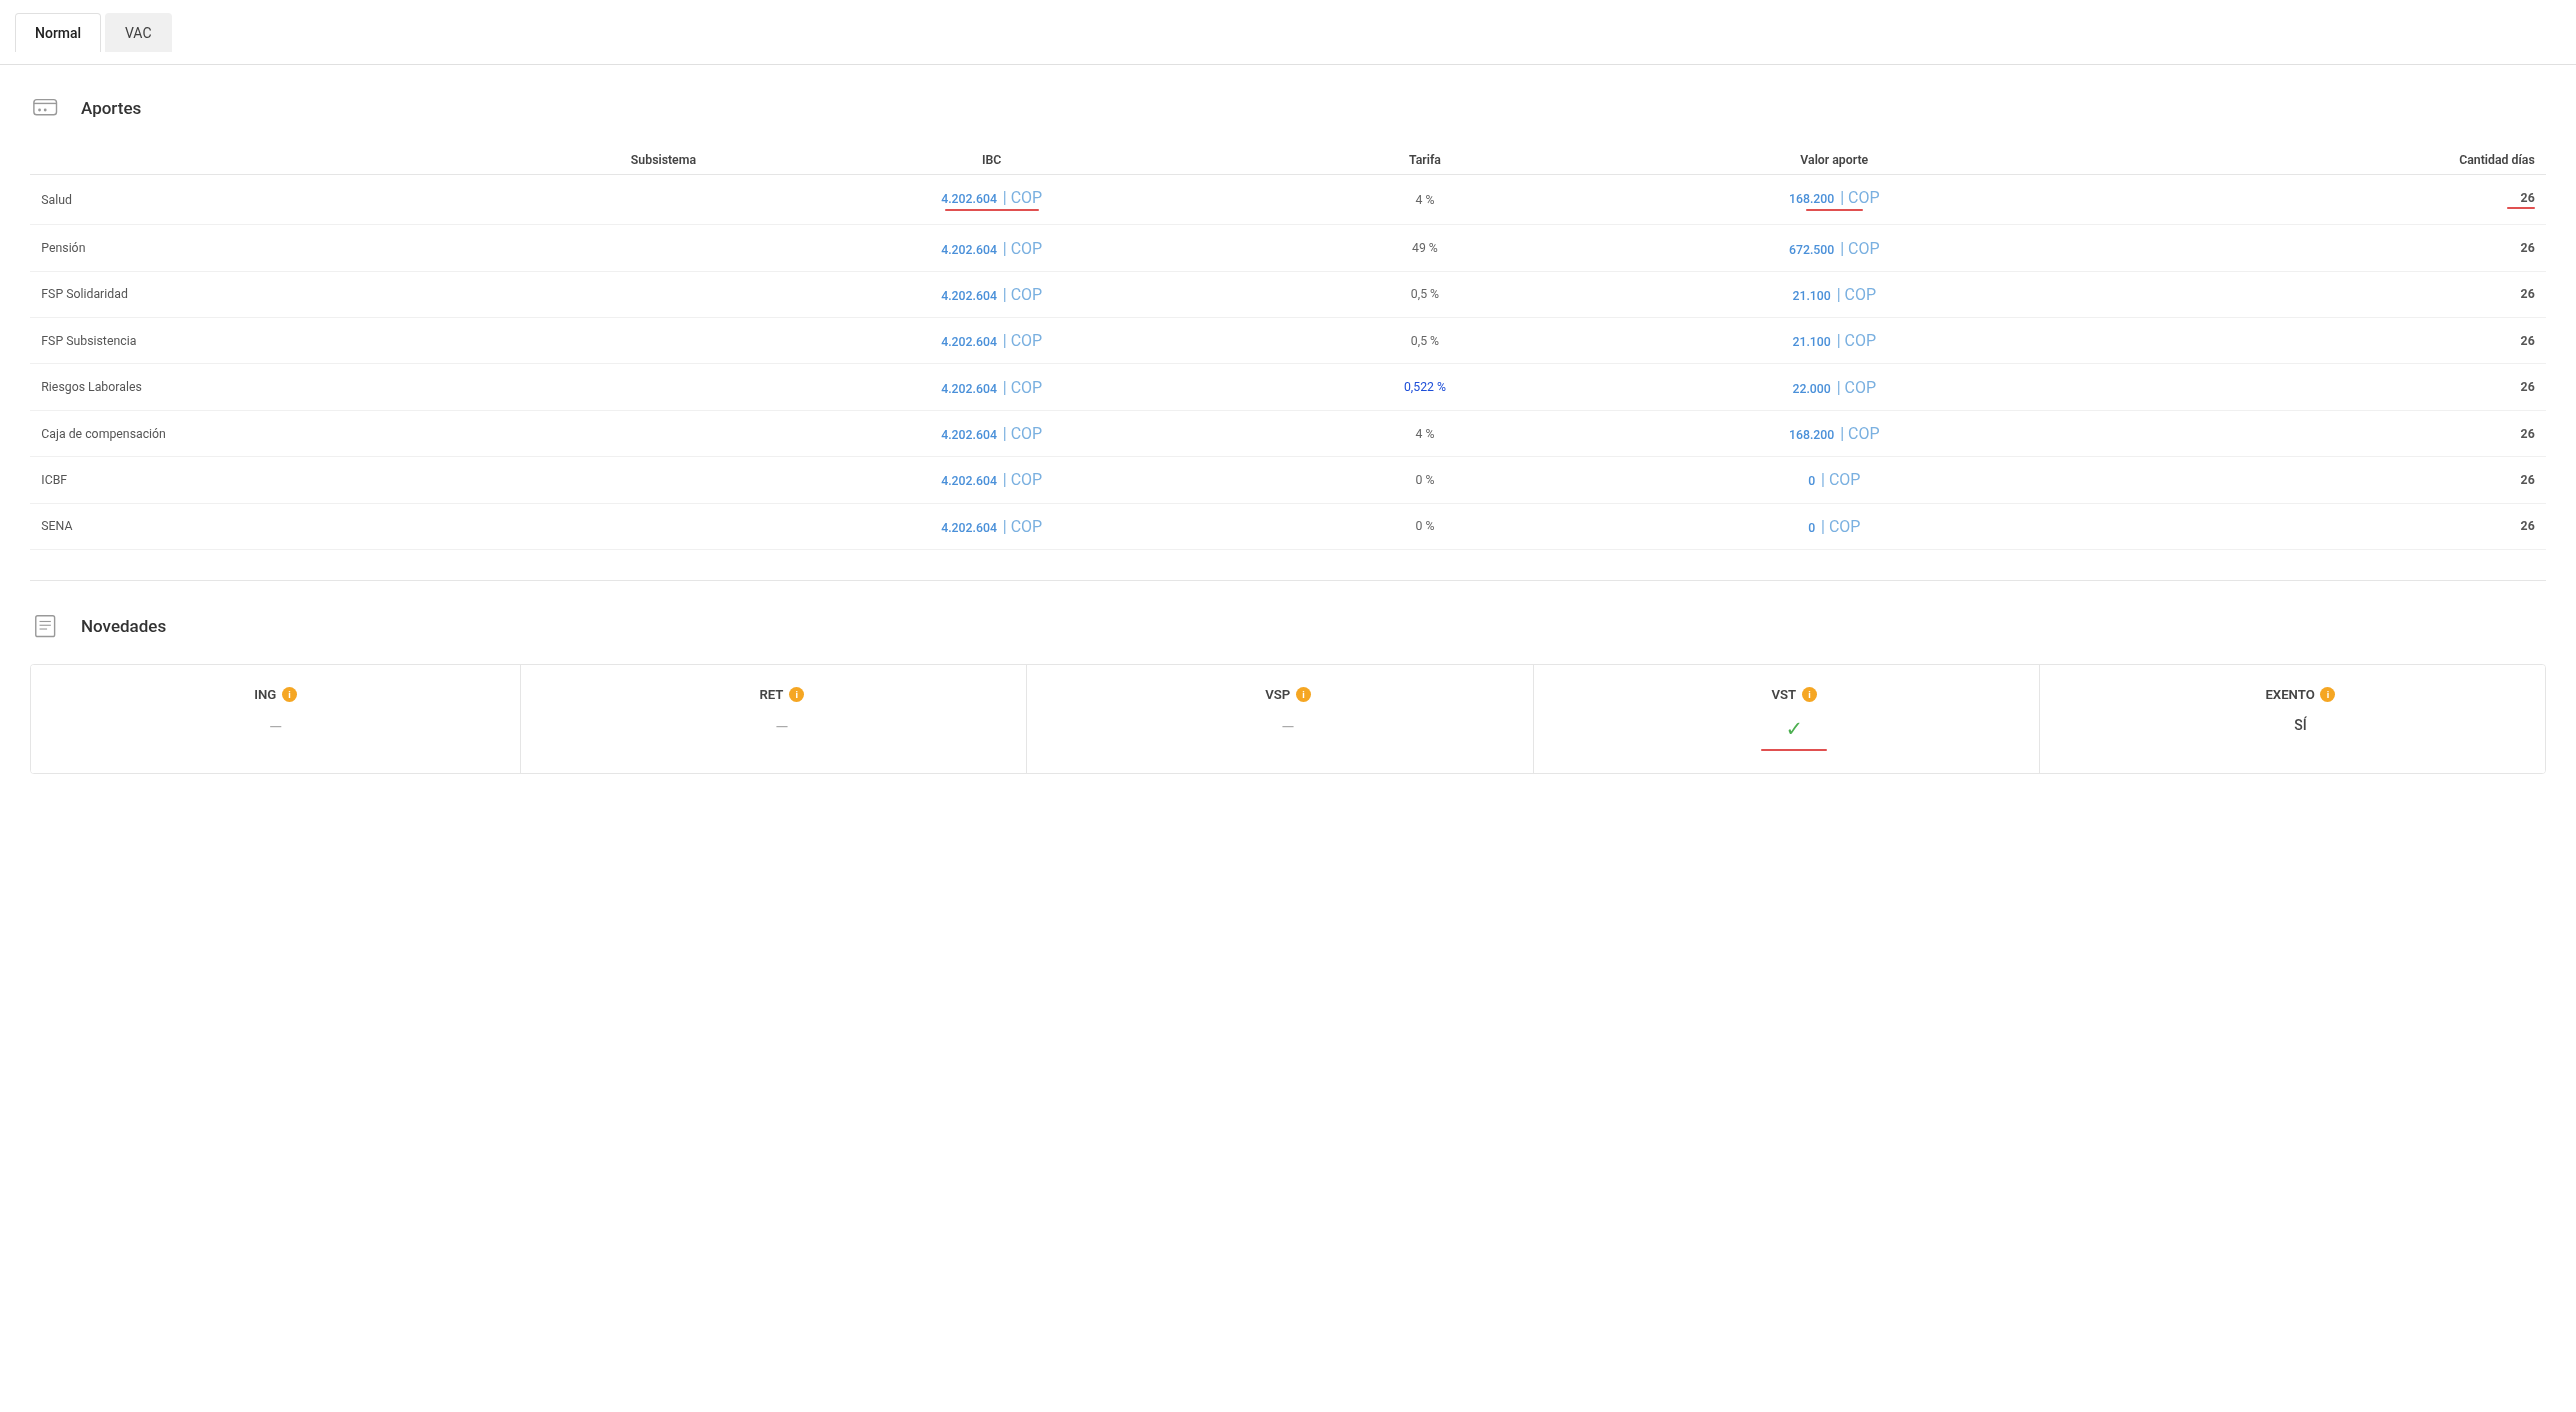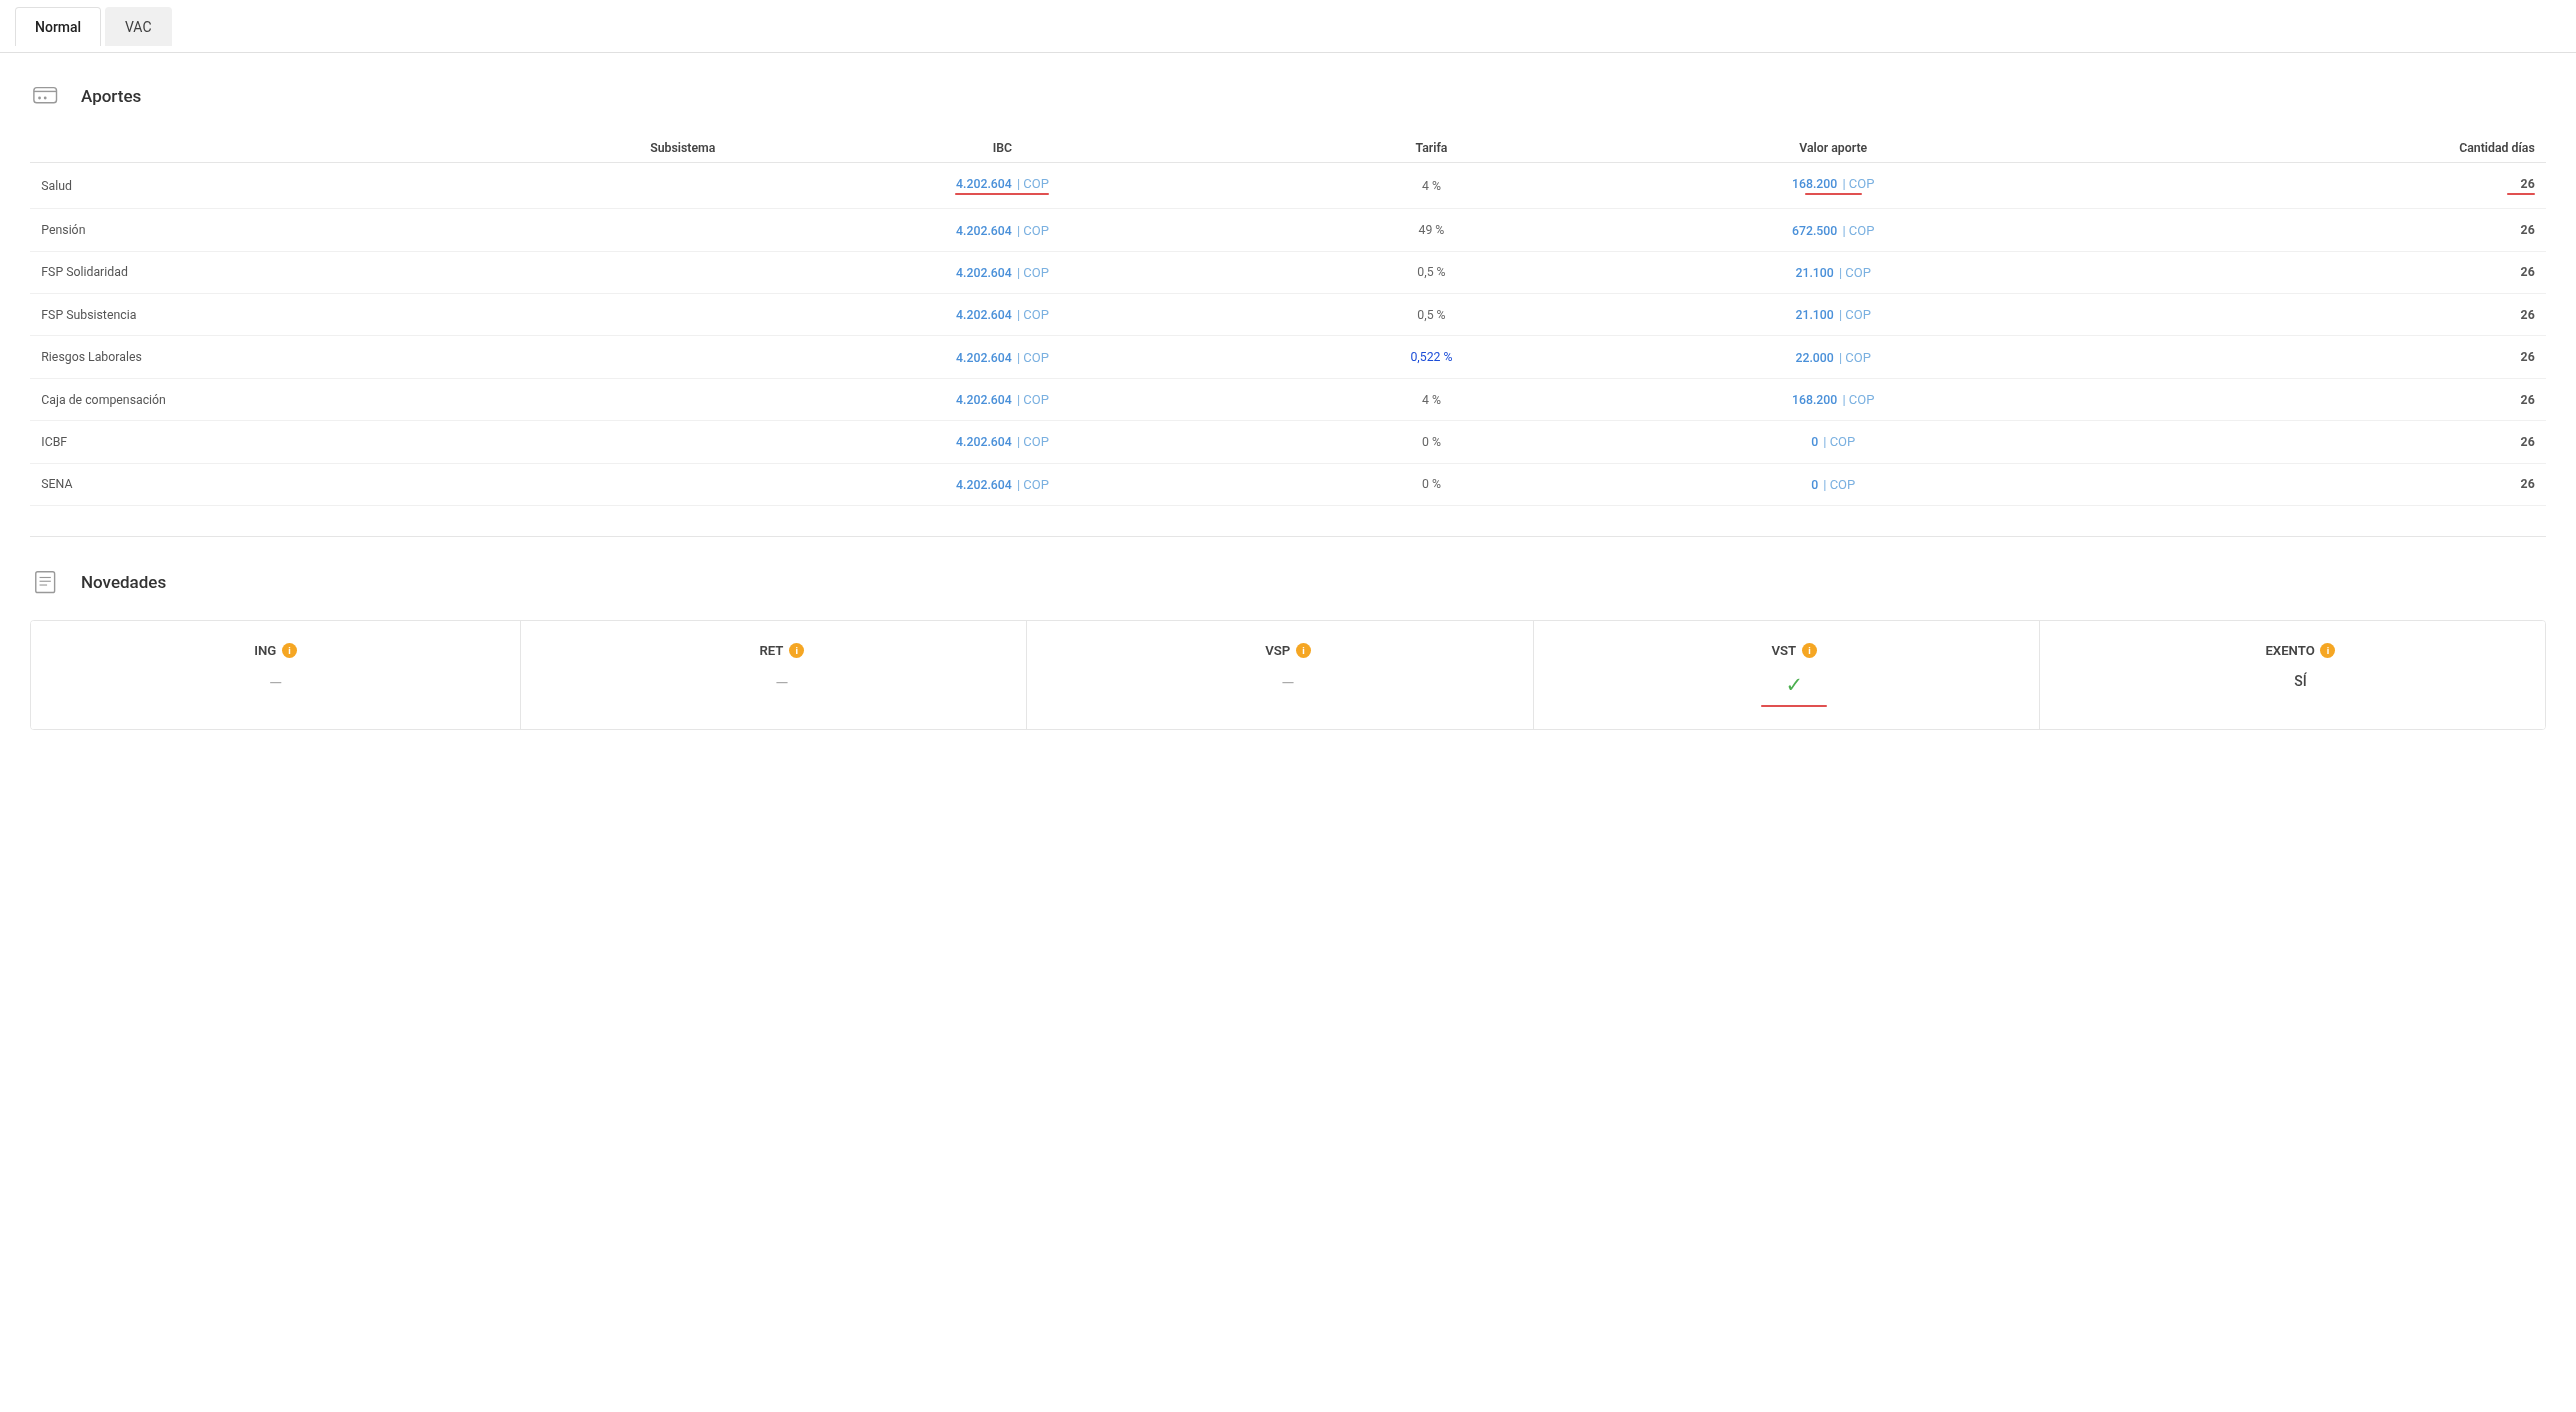--- a/index.html
+++ b/index.html
@@ -8,21 +8,21 @@
       background: #f5f5f5;
       color: #333;
       font-size: 13.2px;
     }
 
     .tabs-bar {
       background: #fff;
       border-bottom: 0.9px solid #e0e0e0;
       display: flex;
       align-items: flex-end;
-      padding: 6px 15px;
+      padding: 12px 15px;
     }
 
     .tab {
       padding: 11.3px 19px;
       cursor: pointer;
       border: 0.9px solid transparent;
       border-bottom: none;
       margin-right: 3.8px;
       border-radius: 3.8px 3.8px 0 0;
       font-size: 14px;
@@ -107,21 +107,21 @@
     .ibc-value {
       color: #4a90d9;
       font-size: 12.3px;
     }
 
     .ibc-main {
       font-weight: 500;
     }
 
     .ibc-currency {
-      font-size: 13px;
+      font-size: 16px;
       color: #7ab0e0;
       margin-left: 1.9px;
     }
 
     .valor-value {
       color: #4a90d9;
       font-size: 12.3px;
     }
 
     .ibc-cell {

